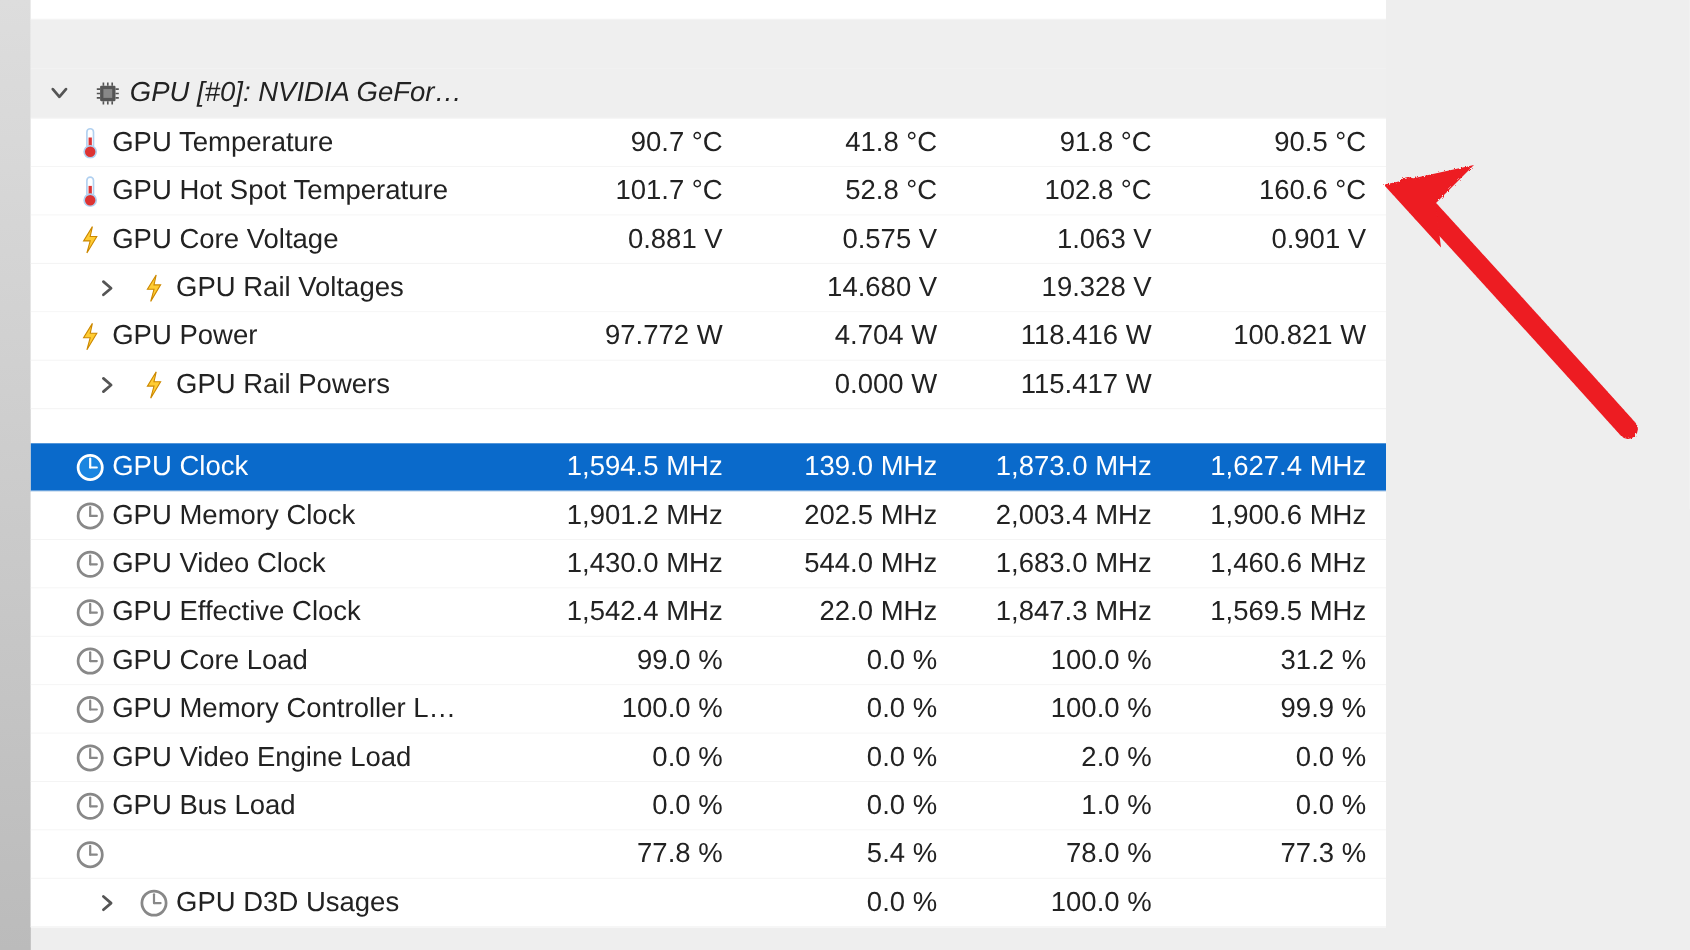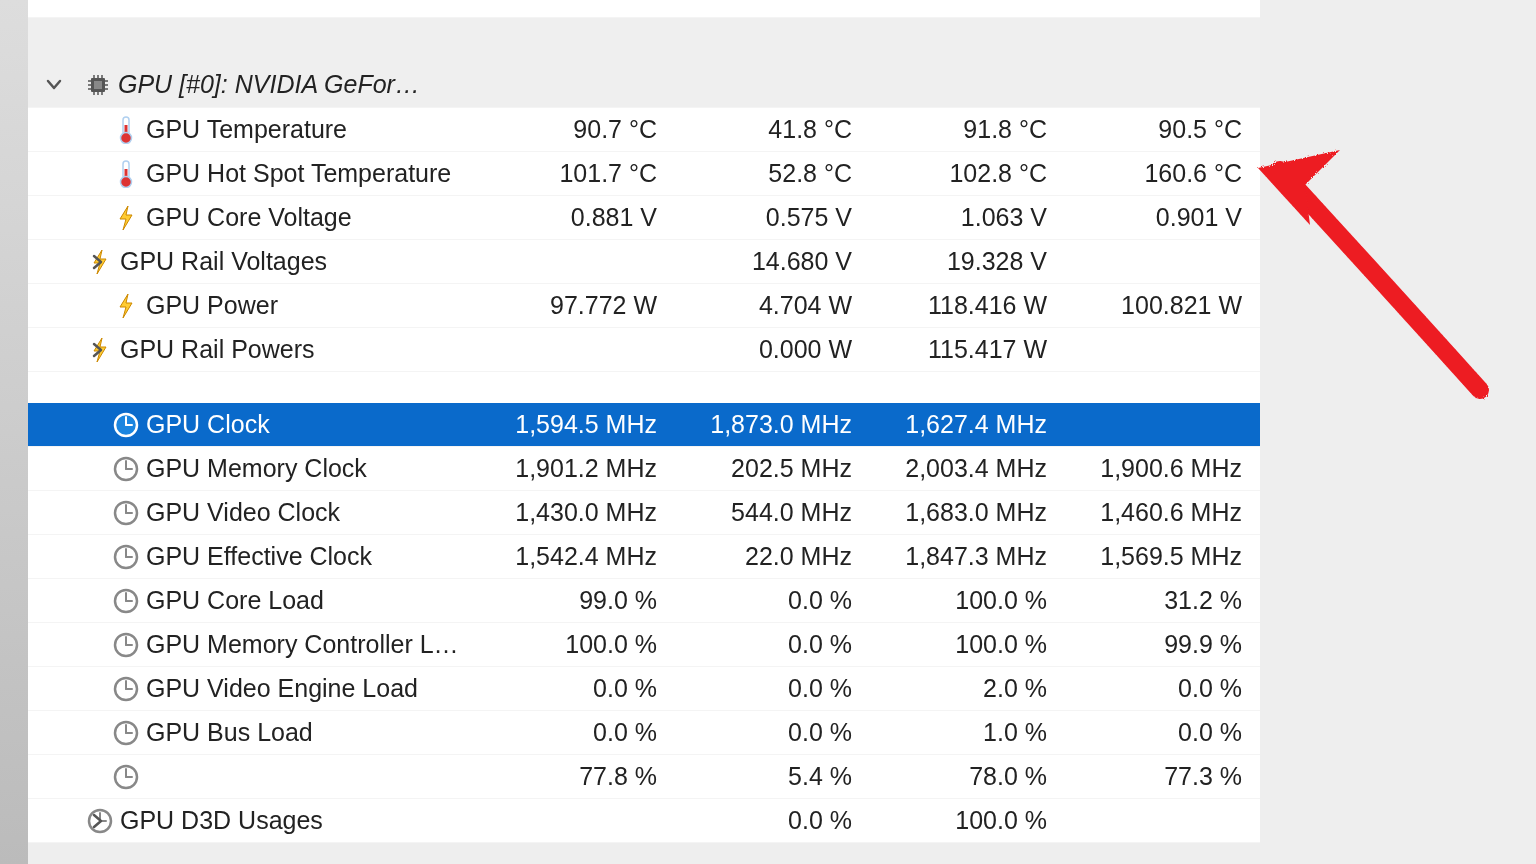--- a/index.html
+++ b/index.html
@@ -23,21 +23,21 @@
     display: flex;
     align-items: center;
     height: 44px;
     border-bottom: 1px solid #f4f4f4;
     background: #fff;
   }
   .row .label {
     width: 452px;
     display: flex;
     align-items: center;
-    padding-left: 84px;
+    padding-left: 40px;
     white-space: nowrap;
     overflow: hidden;
     text-overflow: ellipsis;
   }
   .row .cell {
     width: 195px;
     text-align: right;
     padding-right: 18px;
     white-space: nowrap;
   }
@@ -53,21 +53,21 @@
   }
   .row.group .label {
     padding-left: 56px;
     font-style: italic;
   }
   .row.group .cell { background:#efefef; }
   .row .label .txt {
     overflow: hidden;
     text-overflow: ellipsis;
   }
-  .row.child .label { padding-left: 58px; }
+  .row.child .label { padding-left: 98px; }
   .spacer-row {
     height: 44px;
     background: #efefef;
     display:flex;
   }
   .spacer-row .label { width:452px; padding-left:56px; display:flex; align-items:center;}
   .spacer-row .cell { width:195px; background:#efefef; text-align:right; }
 
   
   .icon {
@@ -271,20 +271,21 @@
           <span class="icon">
             <svg width="26" height="26" viewBox="0 0 26 26">
               <circle cx="13" cy="13" r="11" fill="#1b85e0" stroke="#fff" stroke-width="2.5"></circle>
               <line x1="13" y1="13" x2="13" y2="5" stroke="#fff" stroke-width="2" stroke-linecap="round"></line>
               <line x1="13" y1="13" x2="19" y2="13" stroke="#fff" stroke-width="2" stroke-linecap="round"></line>
             </svg>
           </span>
           <span class="txt">GPU Clock</span>
         </div>
         <div class="cell">1,594.5 MHz</div>
+        <div class="cell">139.0 MHz</div>
         <div class="cell">1,873.0 MHz</div>
         <div class="cell">1,627.4 MHz</div>
       </div>
       <div class="row relrow">
         <div class="label">
           <span class="icon">
             <svg width="26" height="26" viewBox="0 0 26 26">
               <circle cx="13" cy="13" r="11" fill="#fff" stroke="#888" stroke-width="2.5"></circle>
               <line x1="13" y1="13" x2="13" y2="5" stroke="#888" stroke-width="2" stroke-linecap="round"></line>
               <line x1="13" y1="13" x2="19" y2="13" stroke="#888" stroke-width="2" stroke-linecap="round"></line>

